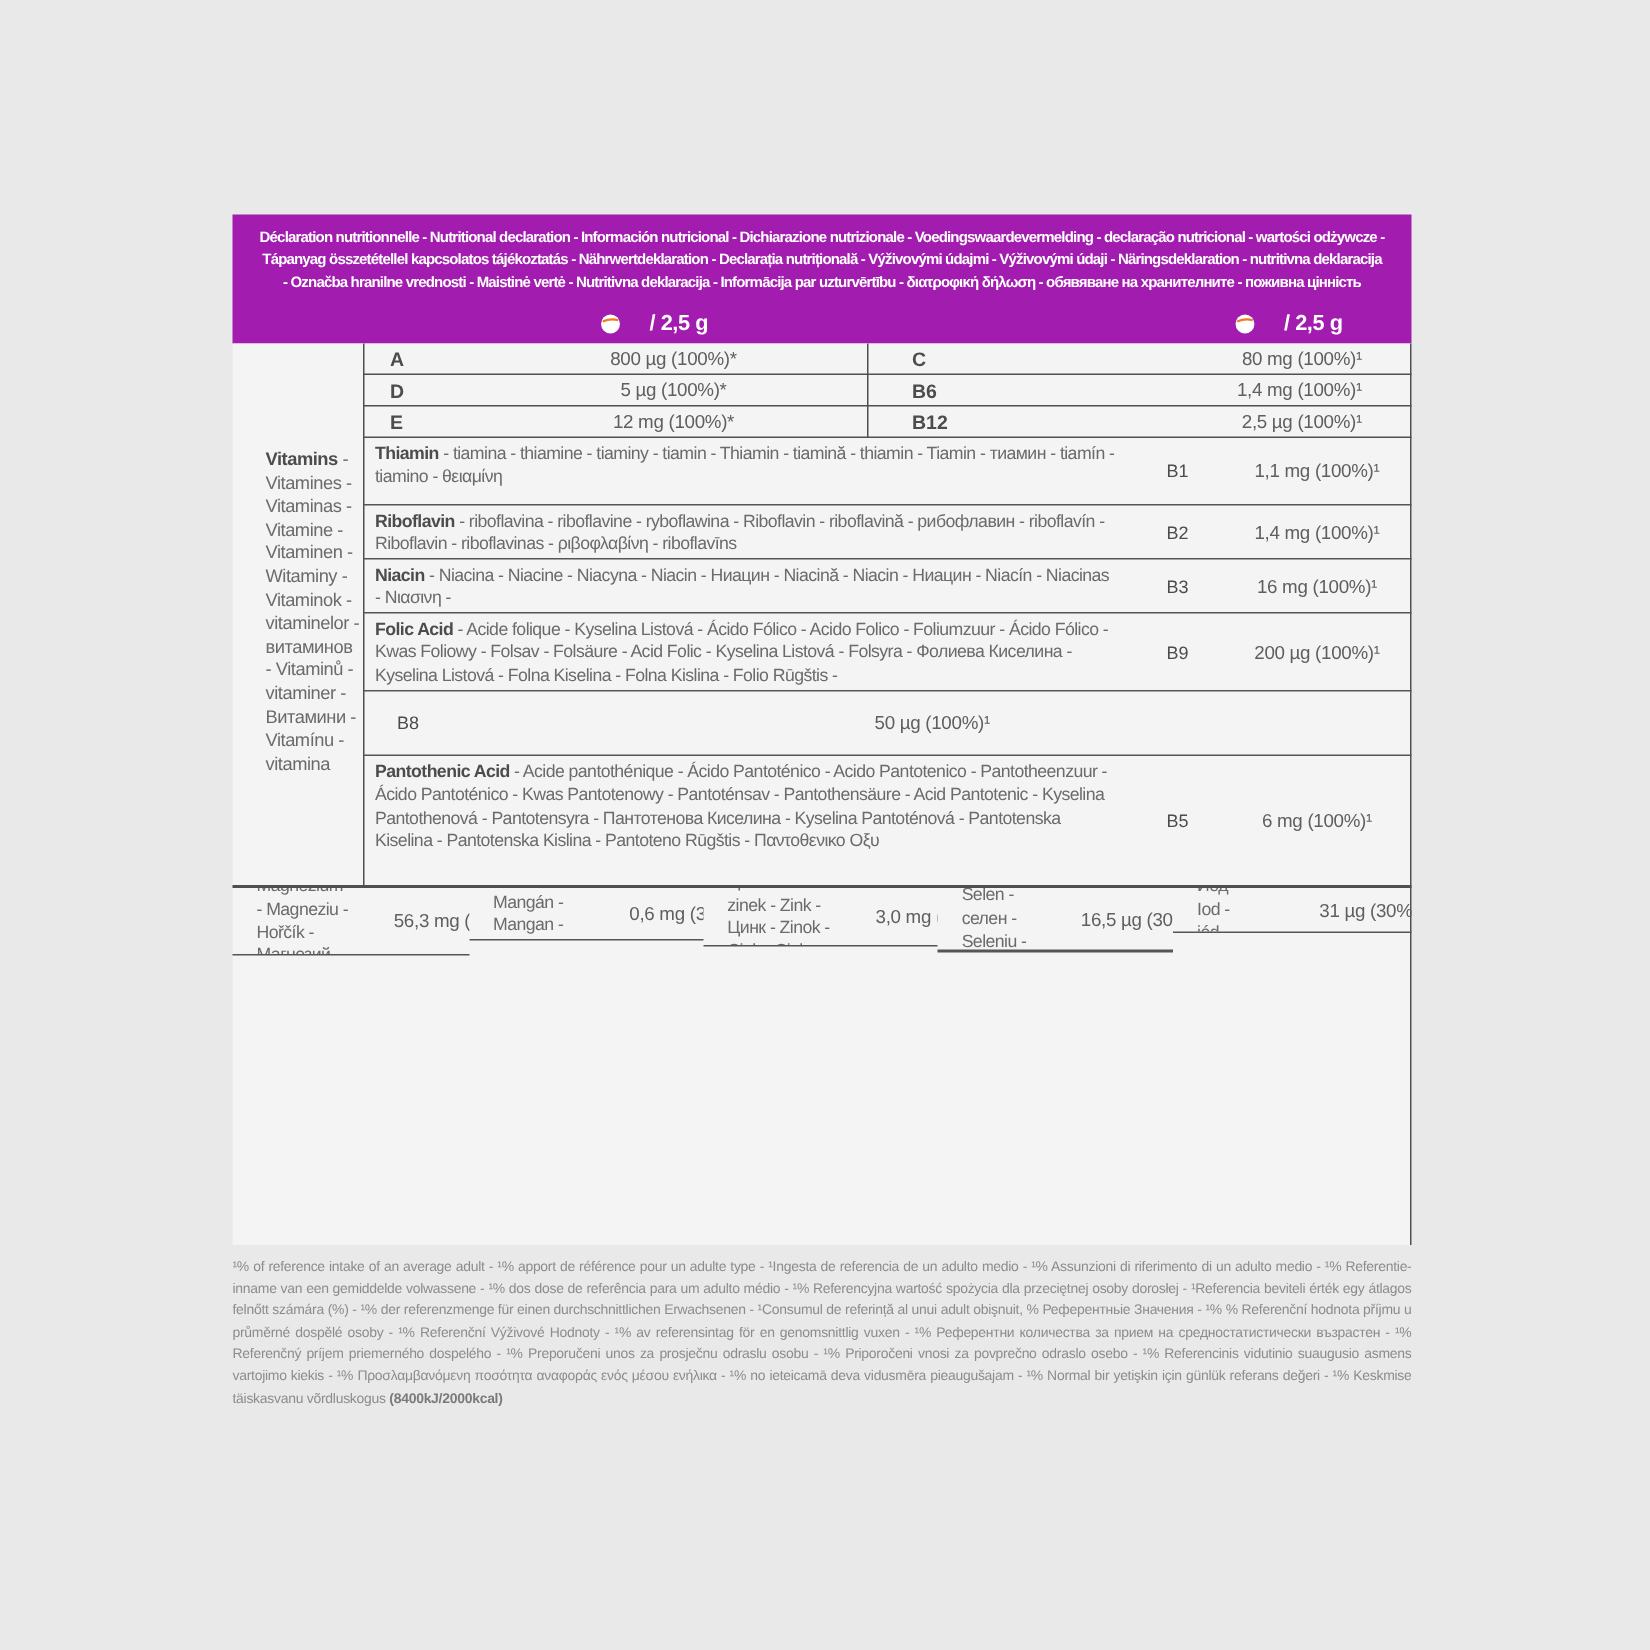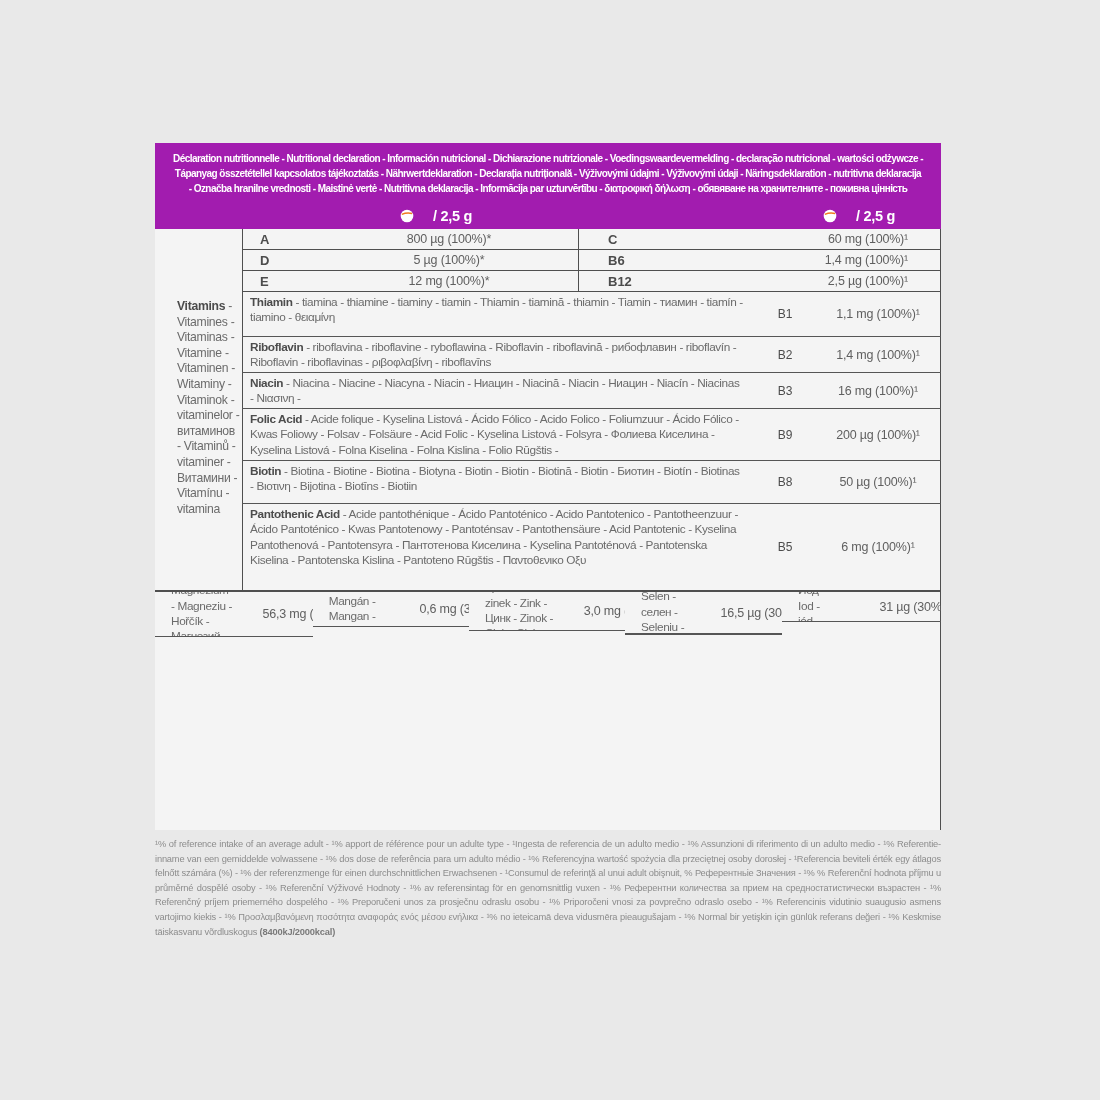--- a/index.html
+++ b/index.html
@@ -121,21 +121,21 @@
   <div class="vline" id="vl-right"></div>
 
   <div class="toptable">
     <div class="trow">
       <div class="thalf-l">
         <div class="tletter">A</div>
         <div class="tval">800 µg (100%)*</div>
       </div>
       <div class="thalf-r">
         <div class="tletter-r">C</div>
-        <div class="tval-r">60 mg (100%)¹</div>
+        <div class="tval-r">80 mg (100%)¹</div>
       </div>
     </div>
     <div class="trow">
       <div class="thalf-l">
         <div class="tletter">D</div>
         <div class="tval">5 µg (100%)*</div>
       </div>
       <div class="thalf-r">
         <div class="tletter-r">B6</div>
         <div class="tval-r">1,4 mg (100%)¹</div>
@@ -177,21 +177,20 @@
         <div class="vval">16 mg (100%)¹</div>
       </div>
 
       <div class="vrow vr3">
         <div class="vname"><b>Folic Acid</b><span> - Acide folique - Kyselina Listová - Ácido Fólico - Acido Folico - Foliumzuur - Ácido Fólico - Kwas Foliowy - Folsav - Folsäure - Acid Folic - Kyselina Listová - Folsyra - Фолиева Киселина - Kyselina Listová - Folna Kiselina - Folna Kislina - Folio Rūgštis -</span></div>
         <div class="vcode">B9</div>
         <div class="vval">200 µg (100%)¹</div>
       </div>
 
       <div class="vrow vr4">
-        <div class="vname"><b>Biotin</b><span> - Biotina - Biotine - Biotina - Biotyna - Biotin - Biotin - Biotină - Biotin - Биотин - Biotín - Biotinas - Βιοτινη - Bijotina - Biotīns - Biotiin</span></div>
         <div class="vcode">B8</div>
         <div class="vval">50 µg (100%)¹</div>
       </div>
 
       <div class="vrow vr5">
         <div class="vname"><b>Pantothenic Acid</b><span> - Acide pantothénique - Ácido Pantoténico - Acido Pantotenico - Pantotheenzuur - Ácido Pantoténico - Kwas Pantotenowy - Pantoténsav - Pantothensäure - Acid Pantotenic - Kyselina Pantothenová - Pantotensyra - Пантотенова Киселина - Kyselina Pantoténová - Pantotenska Kiselina - Pantotenska Kislina - Pantoteno Rūgštis - Παντοθενικο Οξυ</span></div>
         <div class="vcode">B5</div>
         <div class="vval">6 mg (100%)¹</div>
       </div>
 

